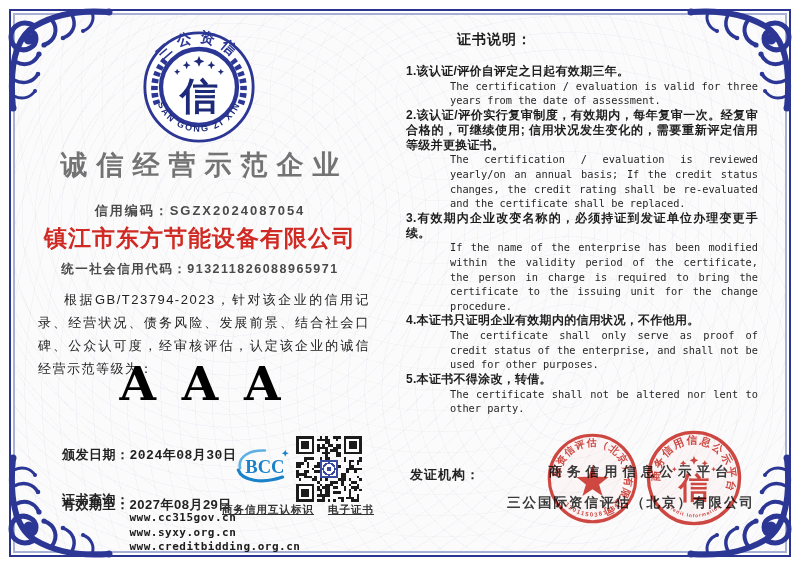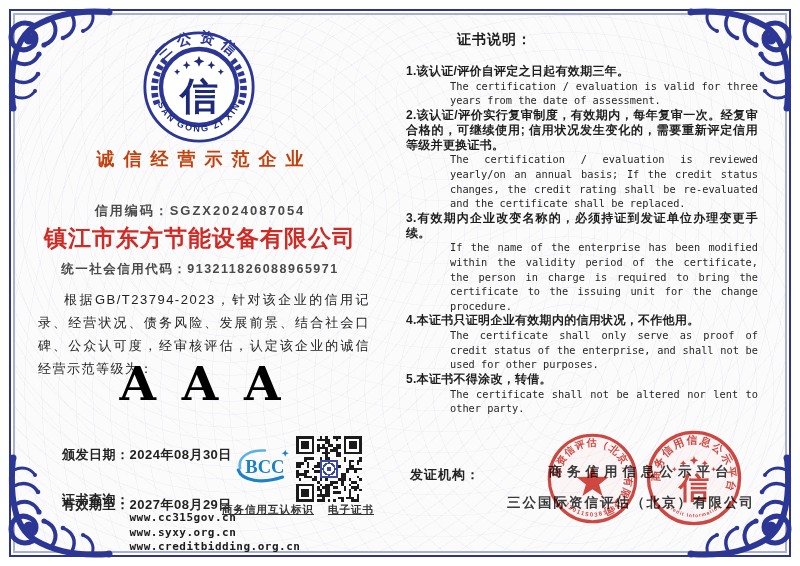--- a/index.html
+++ b/index.html
@@ -15,36 +15,36 @@
   }
   .corner { position:absolute; width:112px; height:112px; z-index:5; }
   .corner svg { width:100%; height:100%; }
   .corner.tl { left:4px; top:4px; }
   .corner.tr { right:4px; top:4px; transform:scaleX(-1); }
   .corner.bl { left:4px; bottom:4px; transform:scaleY(-1); }
   .corner.br { right:4px; bottom:4px; transform:scale(-1,-1); }
 
   .logo { position:absolute; left:142px; top:30px; width:114px; height:114px; }
   .title { position:absolute; left:28px; top:147px; width:344px; text-align:center;
-    font-family:"DejaVu Serif","Liberation Serif",serif; font-weight:bold; font-size:18px;
-    letter-spacing:9px; padding-left:9px; color:#c2410c; }
+    font-family:"DejaVu Serif","Liberation Serif",serif; font-weight:bold; font-size:27px;
+    letter-spacing:9px; padding-left:9px; color:#737373; }
   .credit-code { position:absolute; left:28px; top:202px; width:344px; text-align:center;
     font-size:13px; font-weight:bold; color:#4a4a4a; letter-spacing:2px; }
   .company { position:absolute; left:28px; top:223px; width:344px; text-align:center;
     font-size:23px; font-weight:bold; color:#cf2a23; letter-spacing:1px; }
   .uscc { position:absolute; left:28px; top:261px; width:344px; text-align:center;
     font-size:12.5px; font-weight:bold; color:#4a4a4a; letter-spacing:1.5px; }
   .para { position:absolute; left:38px; top:288px; width:332px; font-size:13px; font-weight:normal;
     color:#222; line-height:23px; text-indent:2em; text-align:justify; letter-spacing:1.5px; }
   .rating { position:absolute; left:28px; top:356px; width:344px; text-align:center;
     font-family:"DejaVu Serif","Liberation Serif",serif; font-weight:bold; font-size:47px;
     color:#000000; letter-spacing:.55em; padding-left:.55em; }
 
   .info-row { position:absolute; font-size:13px; font-weight:bold; color:#222; letter-spacing:.5px; white-space:nowrap; }
-  .info-issue { left:62px; top:446px; }
+  .info-issue { left:62px; top:446px;font-family:Liberation Mono, monospace; }
   .info-valid { left:62px; top:468px;margin-top:28px; }
   .info-query { left:62px; top:491px; display:flex; }
   .urls { font-family:"DejaVu Sans Mono","Liberation Mono",monospace; font-size:11px; font-weight:bold; line-height:14.5px; color:#1b1b1b;margin-top:20px; }
   .bcc { position:absolute; left:233px; top:447px; width:62px; height:38px; }
   .qr { position:absolute; left:296px; top:436px; width:66px; height:66px; }
   .mark-labels { position:absolute; top:503px; left:222px; width:160px; display:flex; gap:14px;
     font-size:10.5px; font-weight:bold; color:#333; letter-spacing:1px; white-space:nowrap;text-decoration:underline; }
 
   .instr-head { position:absolute; left:410px; top:31px; font-size:14px; font-weight:bold; color:#1a1a1a; letter-spacing:1px;margin-left:47px; }
   .instr { position:absolute; left:406px; top:64px; width:352px; color:#1d1d1d; }

